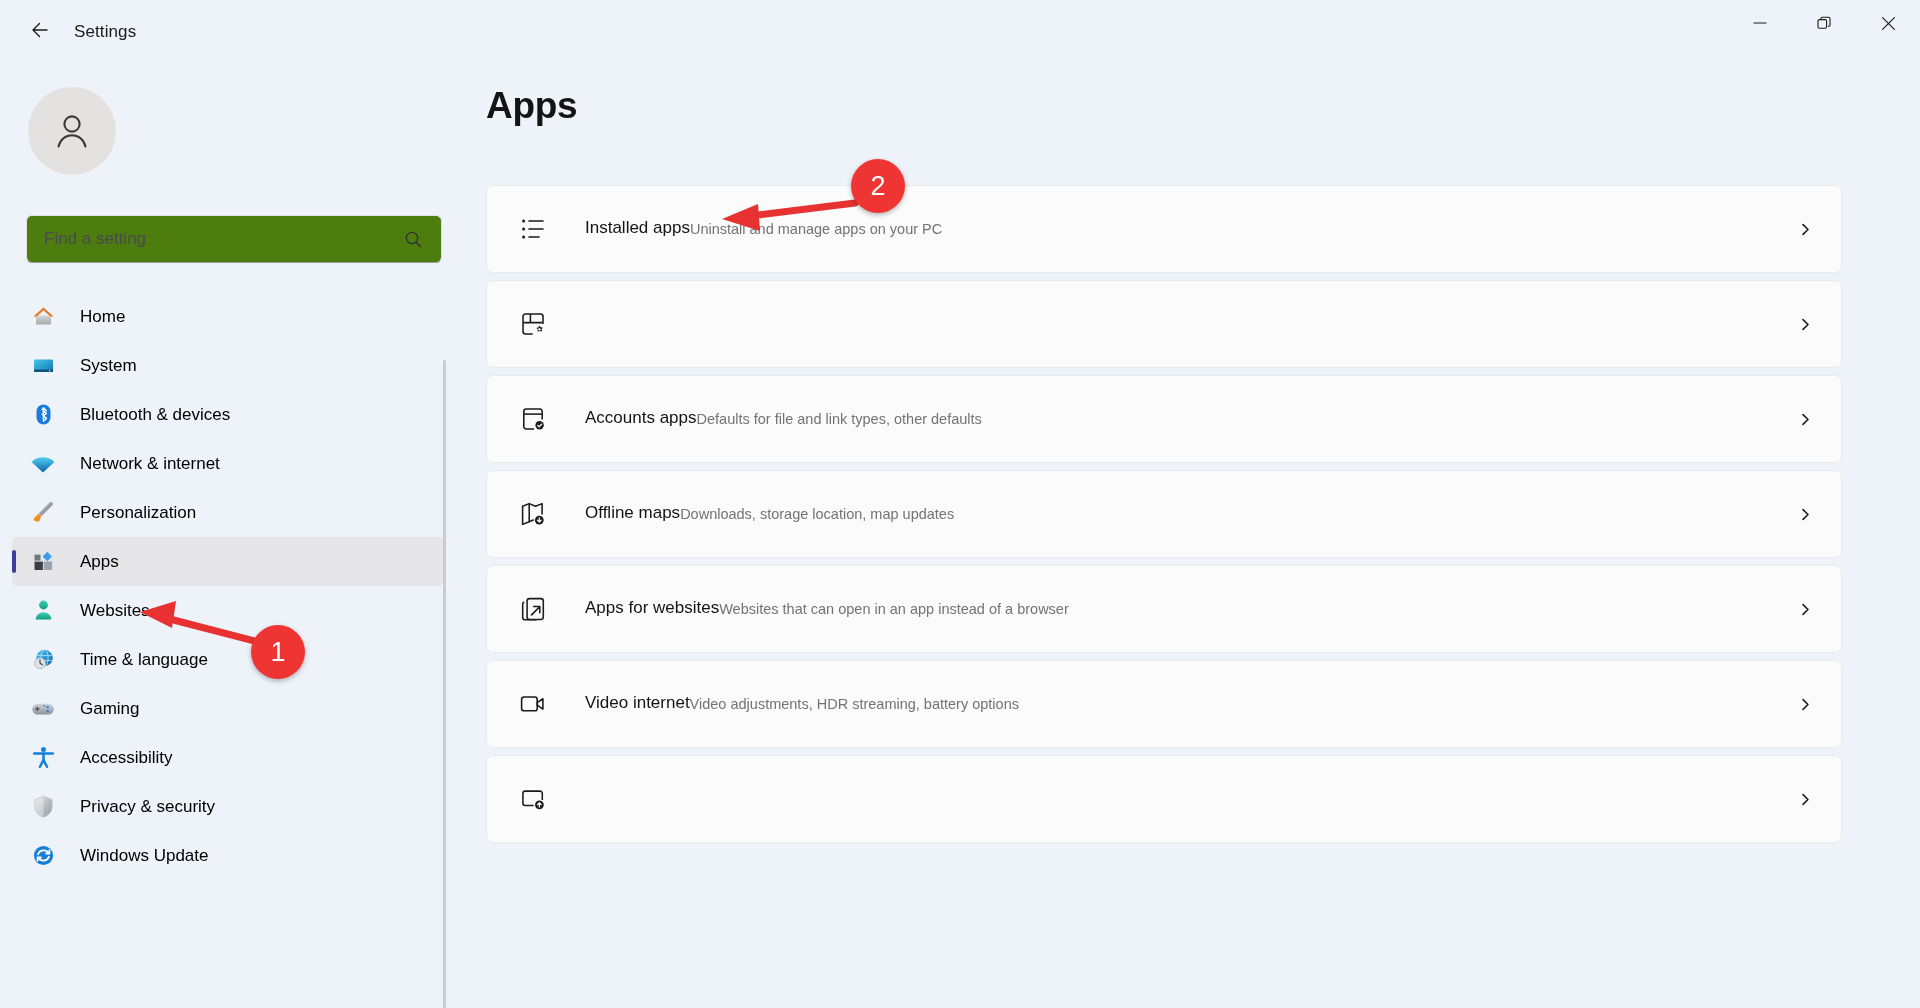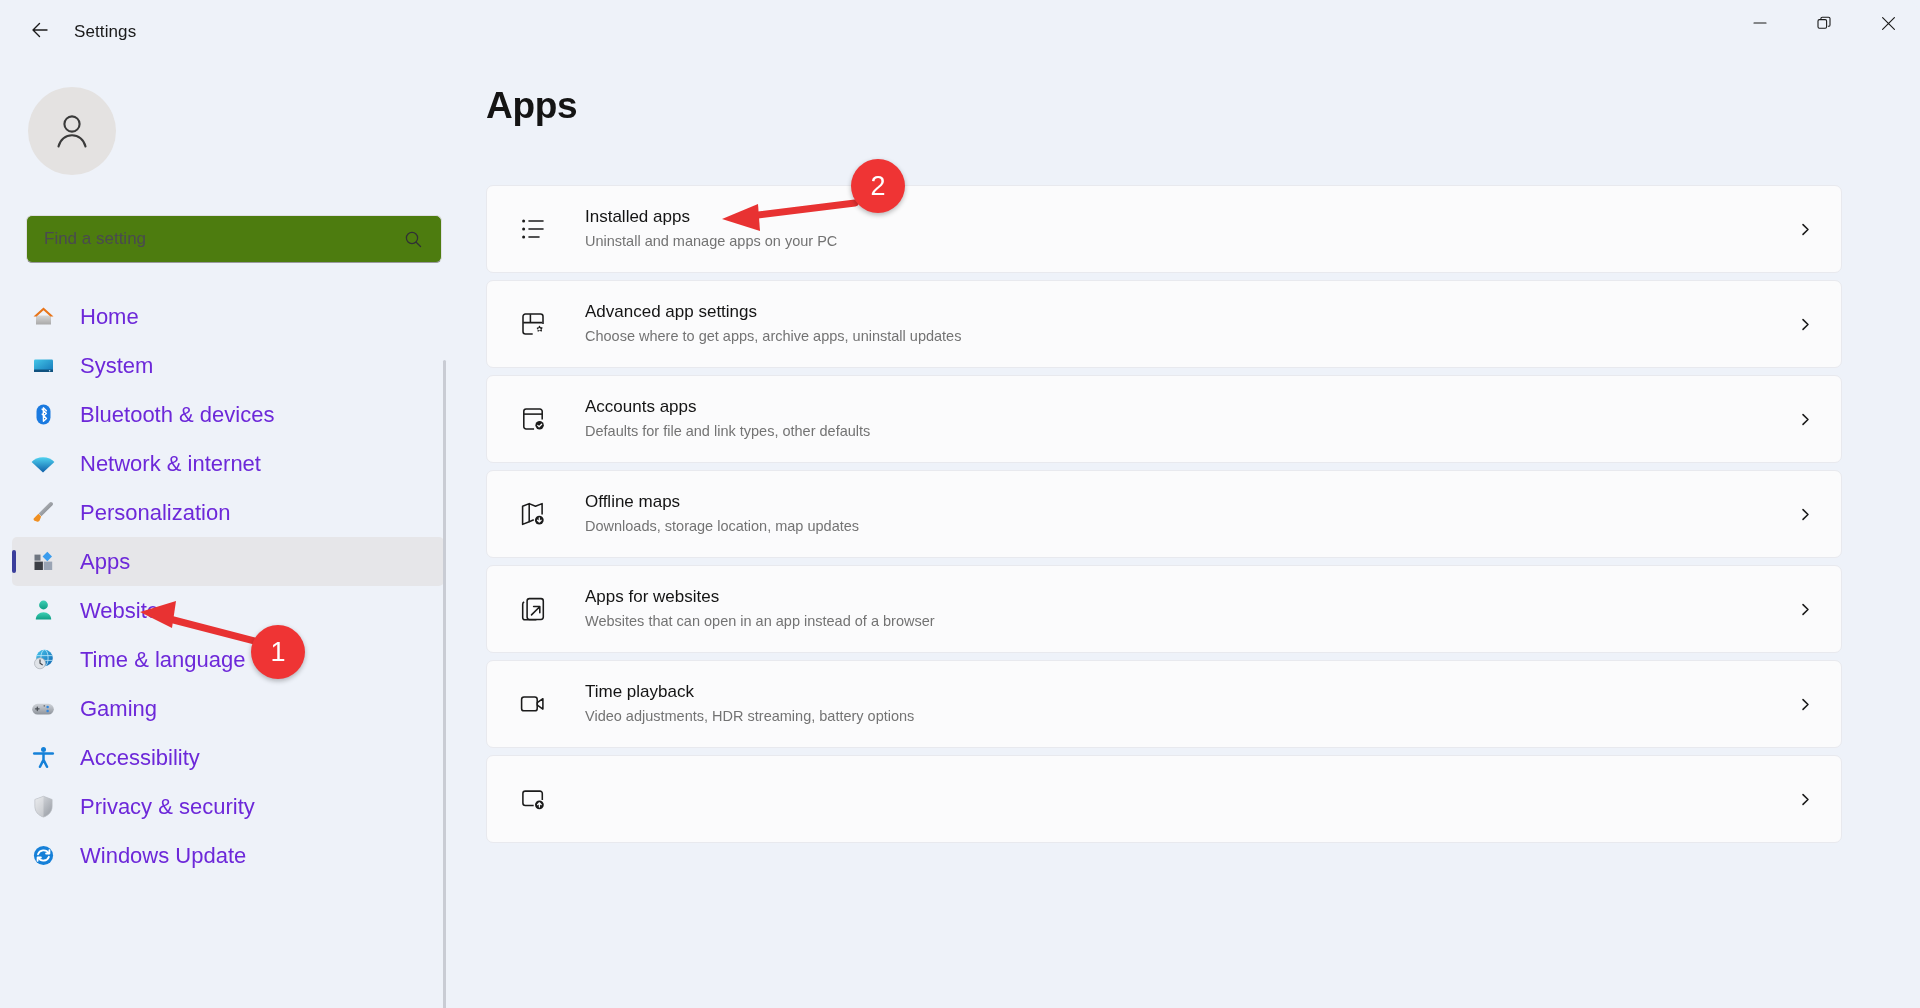--- a/index.html
+++ b/index.html
@@ -79,21 +79,21 @@
   .navitem.selected .sel-bar {
     position: absolute; left: 0px; top: 13px;
     width: 4px; height: 23px; border-radius: 2px;
     background: #3b3f9c;
   }
   .nav-ico {
     width: 34px; height: 26px; display: flex; align-items: center; justify-content: center;
     flex: 0 0 34px;
   }
   .nav-label {
-    margin-left: 20px; font-size: 22px; color: #6d28d9; white-space: nowrap;
+    margin-left: 20px; font-size: 17px; color: #000000; white-space: nowrap;
   }
 
   
   .sb-track {
     position: absolute; left: 443px; top: 300px; width: 3px; height: 680px;
     background: #c9ccd4; border-radius: 2px;
   }
 
   
   .main { position: absolute; left: 450px; top: 60px; width: 1470px; height: 948px; }
@@ -110,21 +110,21 @@
     border: 1px solid #e8e9ee;
     border-radius: 7px;
     display: flex; align-items: center;
     cursor: pointer;
   }
   .card-ico {
     width: 40px; height: 40px; margin-left: 26px;
     display: flex; align-items: center; justify-content: center;
     flex: 0 0 40px;
   }
-  .card-txt { margin-left: 32px; display: flex; flex-direction: column; justify-content: center; }
+  .card-txt { margin-left: 32px; display: flex; flex-direction: row; justify-content: center; }
   .card-title { font-size: 17px; color: #141414; line-height: 1.35; }
   .card-sub { font-size: 14.5px; color: #737373; line-height: 1.45; margin-top: 2px; }
   .card-chev {
     position: absolute; right: 26px; top: 50%; transform: translateY(-50%);
     width: 20px; height: 20px; display: flex; align-items: center; justify-content: center;
   }
 
   
   .annot-layer {
     position: absolute; left: 0; top: 0; width: 1920px; height: 1008px;
@@ -405,24 +405,20 @@
 
       <div class="card">
         <span class="card-ico">
           <svg width="30" height="30" viewBox="0 0 30 30" fill="none" stroke="#1b1b1b" stroke-width="1.55">
             <path d="M5 7.4A2.4 2.4 0 0 1 7.4 5h15.2A2.4 2.4 0 0 1 25 7.4V15M5 7.4v15.2A2.4 2.4 0 0 0 7.4 25h7.3"></path>
             <path d="M12.4 5.2v8.4M5.3 13.6h19"></path>
             <path d="M21.4 17.2l.9 1.5 1.7.2-1 1.4.4 1.7-1.7-.7-1.6.8.3-1.7-1.1-1.3 1.7-.3z" fill="#1b1b1b" stroke-width="1.1" stroke-linejoin="round"></path>
             <circle cx="21.4" cy="20.3" r="1.2" fill="#fbfbfc" stroke="none"></circle>
           </svg>
         </span>
-        <span class="card-txt">
-          <span class="card-title">Advanced app settings</span>
-          <span class="card-sub">Choose where to get apps, archive apps, uninstall updates</span>
-        </span>
         <span class="card-chev">
           <svg width="13" height="13" viewBox="0 0 13 13" fill="none" stroke="#1b1b1b" stroke-width="1.55" stroke-linecap="round" stroke-linejoin="round">
             <path d="M4 1.6L9 6.5 4 11.4"></path>
           </svg>
         </span>
       </div>
 
       <div class="card">
         <span class="card-ico">
           <svg width="30" height="30" viewBox="0 0 30 30" fill="none" stroke="#1b1b1b" stroke-width="1.55">
@@ -484,21 +480,21 @@
       </div>
 
       <div class="card">
         <span class="card-ico">
           <svg width="30" height="30" viewBox="0 0 30 30" fill="none" stroke="#1b1b1b" stroke-width="1.55" stroke-linejoin="round">
             <rect x="3.6" y="8" width="15.6" height="13.8" rx="2.4"></rect>
             <path d="M19.3 13.6l5.6-3.9v10.4l-5.6-3.9z"></path>
           </svg>
         </span>
         <span class="card-txt">
-          <span class="card-title">Time playback</span>
+          <span class="card-title">Video internet</span>
           <span class="card-sub">Video adjustments, HDR streaming, battery options</span>
         </span>
         <span class="card-chev">
           <svg width="13" height="13" viewBox="0 0 13 13" fill="none" stroke="#1b1b1b" stroke-width="1.55" stroke-linecap="round" stroke-linejoin="round">
             <path d="M4 1.6L9 6.5 4 11.4"></path>
           </svg>
         </span>
       </div>
 
       <div class="card">

